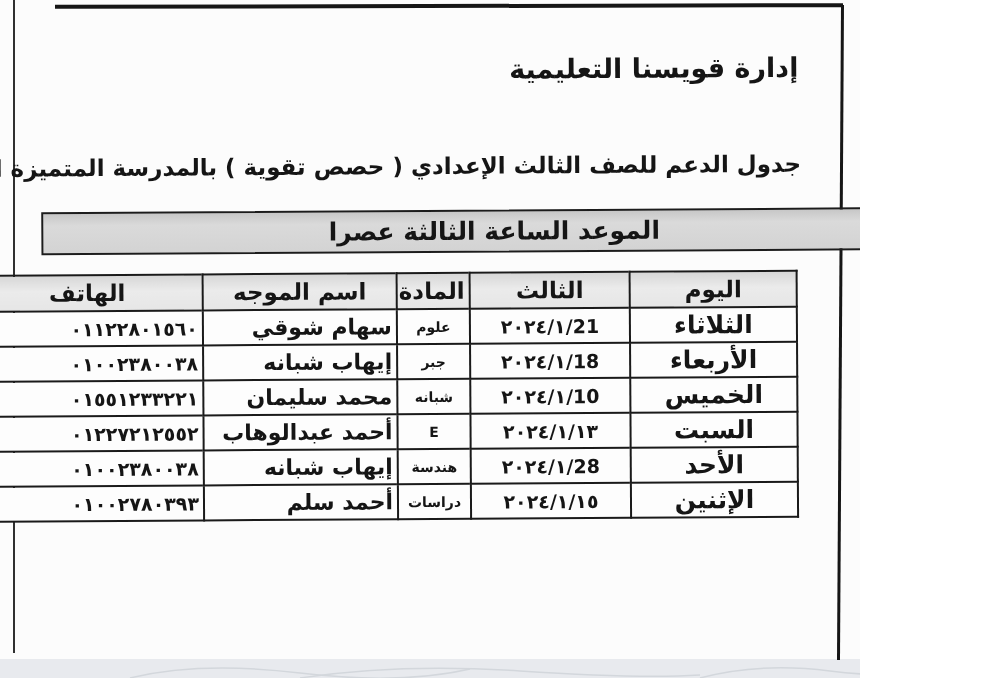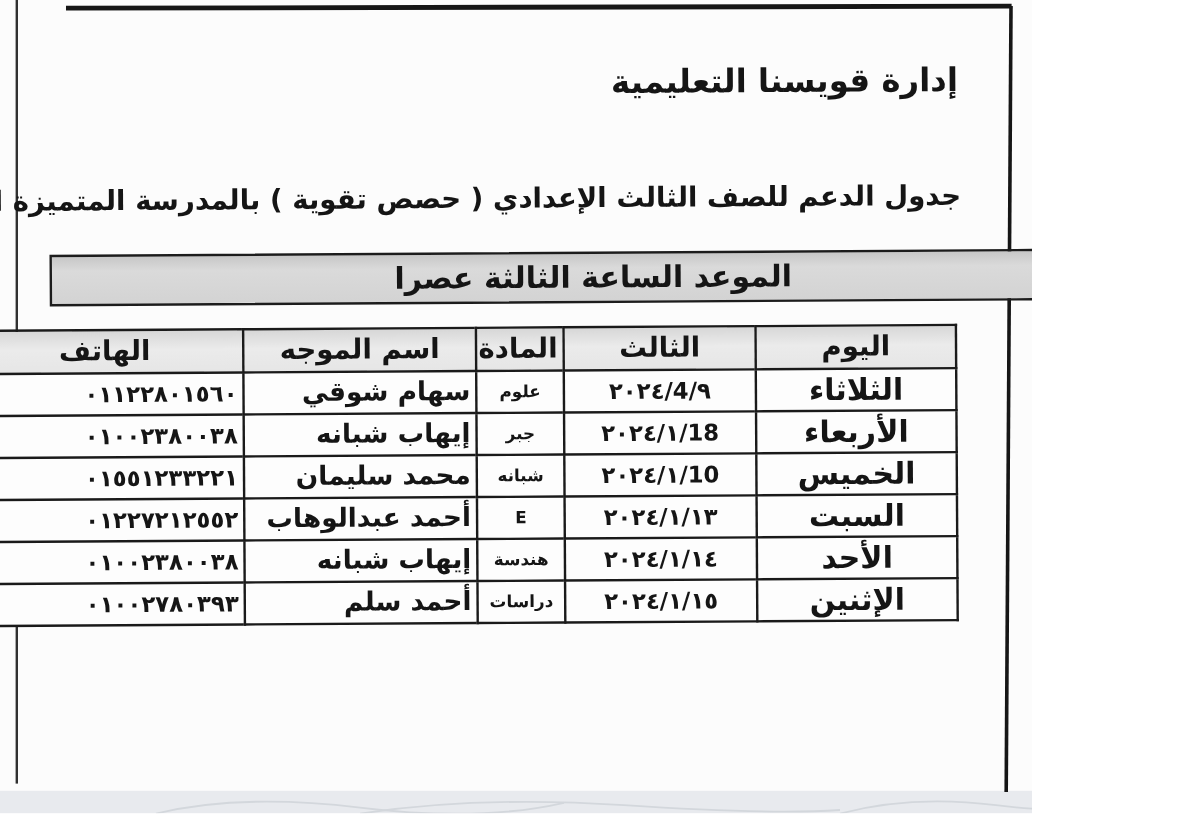--- a/index.html
+++ b/index.html
@@ -83,21 +83,21 @@
           <th>اليوم</th>
           <th>الثالث</th>
           <th>المادة</th>
           <th>اسم الموجه</th>
           <th>الهاتف</th>
         </tr>
       </thead>
       <tbody>
         <tr>
           <td class="day">الثلاثاء</td>
-          <td class="date">٢٠٢٤/4/٩</td>
+          <td class="date">٢٠٢٤/١/21</td>
           <td class="subj">علوم</td>
           <td class="sup">سهام شوقي</td>
           <td class="phone">٠١١٢٢٨٠١٥٦٠</td>
         </tr>
         <tr>
           <td class="day">الأربعاء</td>
           <td class="date">٢٠٢٤/١/18</td>
           <td class="subj">جبر</td>
           <td class="sup">إيهاب شبانه</td>
           <td class="phone">٠١٠٠٢٣٨٠٠٣٨</td>
@@ -111,21 +111,21 @@
         </tr>
         <tr>
           <td class="day">السبت</td>
           <td class="date">٢٠٢٤/١/١٣</td>
           <td class="subj">E</td>
           <td class="sup">أحمد عبدالوهاب</td>
           <td class="phone">٠١٢٢٧٢١٢٥٥٢</td>
         </tr>
         <tr>
           <td class="day">الأحد</td>
-          <td class="date">٢٠٢٤/١/١٤</td>
+          <td class="date">٢٠٢٤/١/28</td>
           <td class="subj">هندسة</td>
           <td class="sup">إيهاب شبانه</td>
           <td class="phone">٠١٠٠٢٣٨٠٠٣٨</td>
         </tr>
         <tr>
           <td class="day">الإثنين</td>
           <td class="date">٢٠٢٤/١/١٥</td>
           <td class="subj">دراسات</td>
           <td class="sup">أحمد سلم</td>
           <td class="phone">٠١٠٠٢٧٨٠٣٩٣</td>

